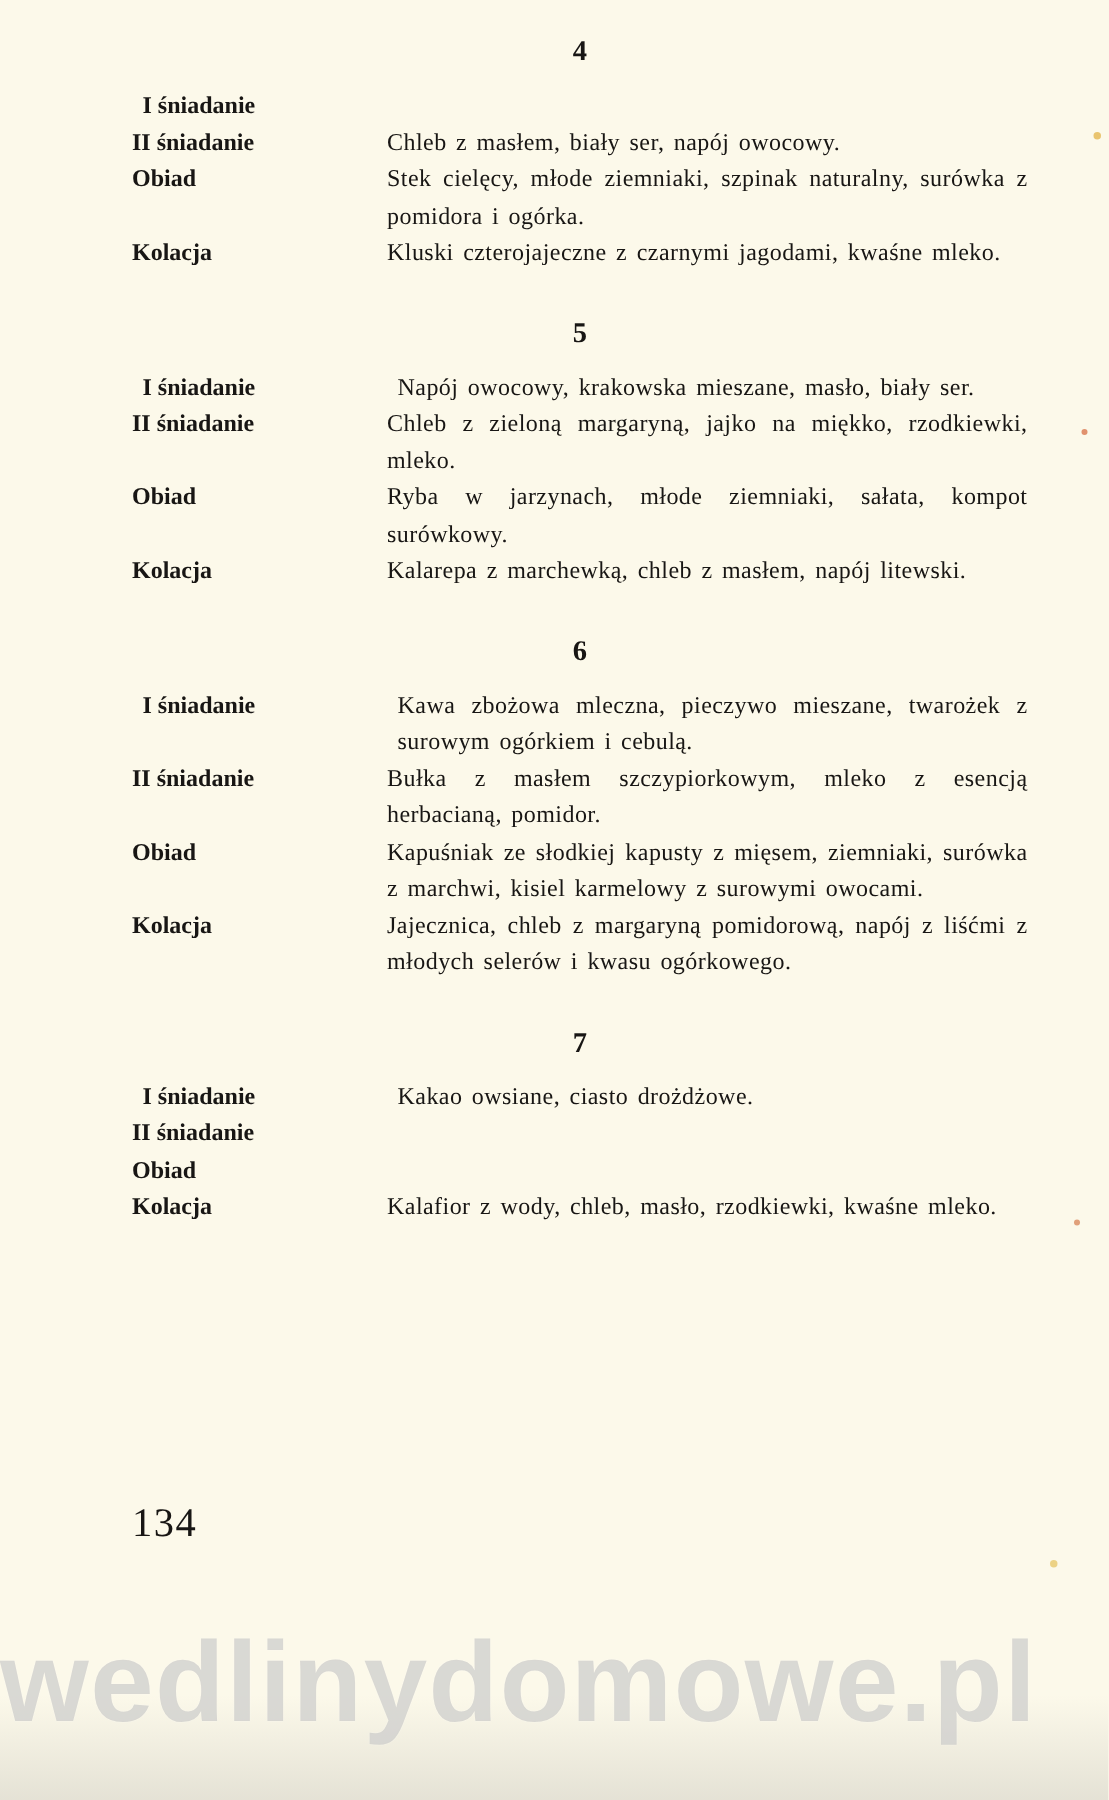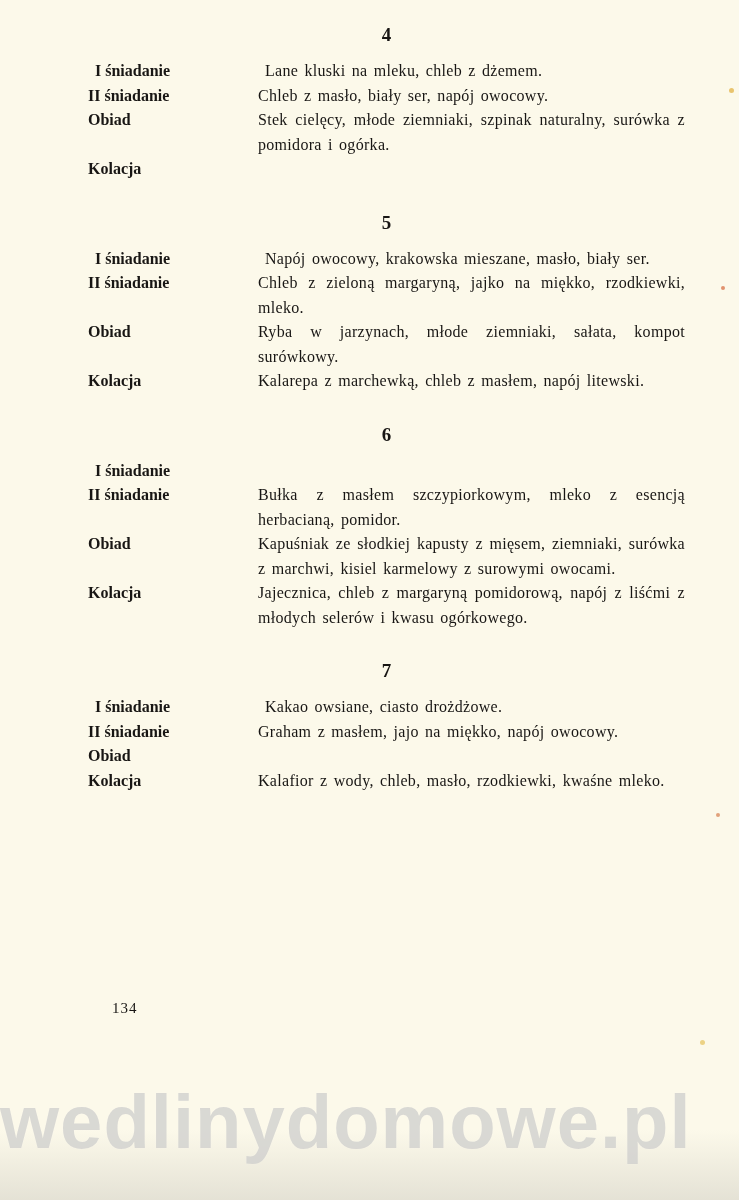--- a/index.html
+++ b/index.html
@@ -45,24 +45,23 @@
   .meal-text {
     flex: 1;
     text-align: justify;
     letter-spacing: 0.3px;
     word-spacing: 2px;
   }
   .page-number {
     position: absolute;
     left: 88px;
     top: 1000px;
-    font-size: 15px;
+    font-size: 27px;
     letter-spacing: 1px;
     z-index: 2;
-    margin-left: 24px;
   }
   .watermark {
     position: absolute;
     left: 0;
     width: 679px;
     top: 1078px;
     text-align: right;
     font-family: "Liberation Sans", sans-serif;
     font-size: 76px;
     font-weight: bold;
@@ -94,32 +93,32 @@
 </style>
 </head>
 <body>
 
 <div class="page">
 
   <section class="day">
     <h2 class="day-number">4</h2>
     <div class="meal-row">
       <div class="meal-label">I śniadanie</div>
-      <div class="meal-text">Lane kluski na mleku, chleb z dżemem.</div>
     </div>
     <div class="meal-row">
       <div class="meal-label">II śniadanie</div>
-      <div class="meal-text">Chleb z masło, biały ser, napój owocowy.</div>
+      <div class="meal-text">Chleb z masłem, biały ser, napój owocowy.</div>
     </div>
     <div class="meal-row">
       <div class="meal-label">Obiad</div>
       <div class="meal-text">Stek cielęcy, młode ziemniaki, szpinak naturalny, surówka z pomidora i ogórka.</div>
     </div>
     <div class="meal-row">
       <div class="meal-label">Kolacja</div>
+      <div class="meal-text">Kluski czterojajeczne z czarnymi jagodami, kwaśne mleko.</div>
     </div>
   </section>
 
   <section class="day">
     <h2 class="day-number">5</h2>
     <div class="meal-row">
       <div class="meal-label">I śniadanie</div>
       <div class="meal-text">Napój owocowy, krakowska mieszane, masło, biały ser.</div>
     </div>
     <div class="meal-row">
@@ -133,20 +132,21 @@
     <div class="meal-row">
       <div class="meal-label">Kolacja</div>
       <div class="meal-text">Kalarepa z marchewką, chleb z masłem, napój litewski.</div>
     </div>
   </section>
 
   <section class="day">
     <h2 class="day-number">6</h2>
     <div class="meal-row">
       <div class="meal-label">I śniadanie</div>
+      <div class="meal-text">Kawa zbożowa mleczna, pieczywo mieszane, twarożek z surowym ogórkiem i cebulą.</div>
     </div>
     <div class="meal-row">
       <div class="meal-label">II śniadanie</div>
       <div class="meal-text">Bułka z masłem szczypiorkowym, mleko z esencją herbacianą, pomidor.</div>
     </div>
     <div class="meal-row">
       <div class="meal-label">Obiad</div>
       <div class="meal-text">Kapuśniak ze słodkiej kapusty z mięsem, ziemniaki, surówka z marchwi, kisiel karmelowy z surowymi owocami.</div>
     </div>
     <div class="meal-row">
@@ -156,21 +156,20 @@
   </section>
 
   <section class="day">
     <h2 class="day-number">7</h2>
     <div class="meal-row">
       <div class="meal-label">I śniadanie</div>
       <div class="meal-text">Kakao owsiane, ciasto drożdżowe.</div>
     </div>
     <div class="meal-row">
       <div class="meal-label">II śniadanie</div>
-      <div class="meal-text">Graham z masłem, jajo na miękko, napój owocowy.</div>
     </div>
     <div class="meal-row">
       <div class="meal-label">Obiad</div>
     </div>
     <div class="meal-row">
       <div class="meal-label">Kolacja</div>
       <div class="meal-text">Kalafior z wody, chleb, masło, rzodkiewki, kwaśne mleko.</div>
     </div>
   </section>
 

